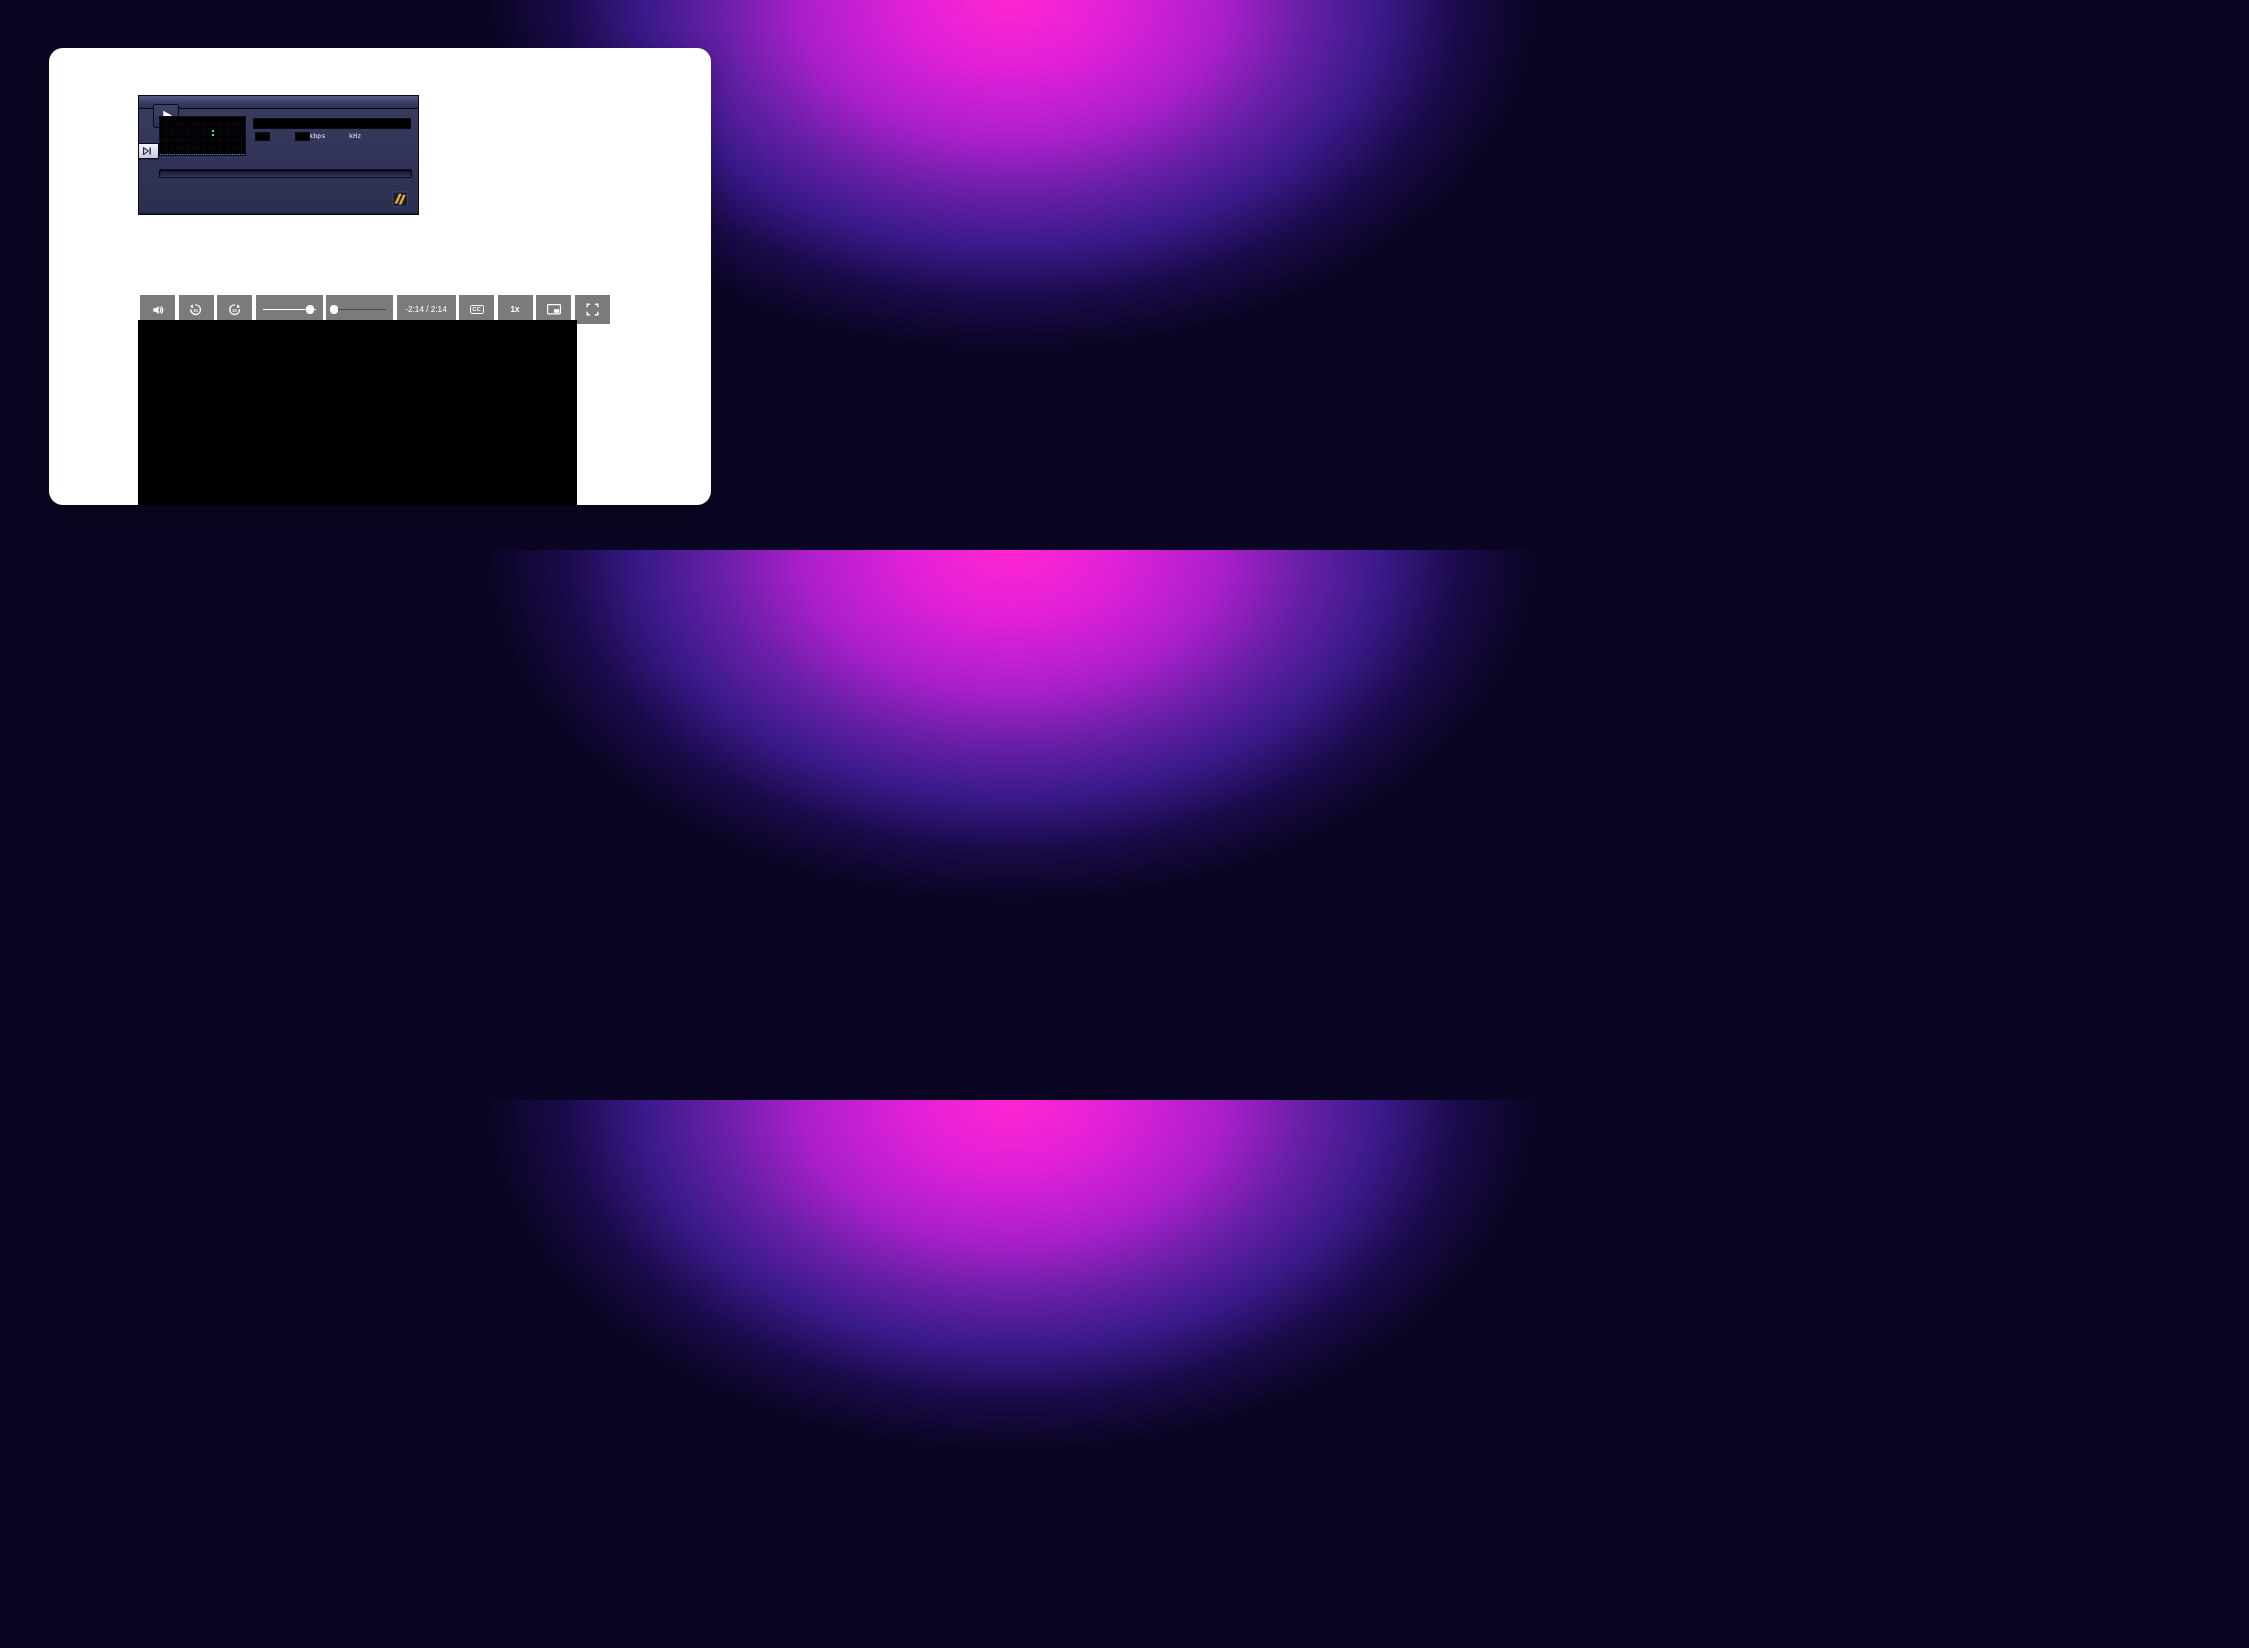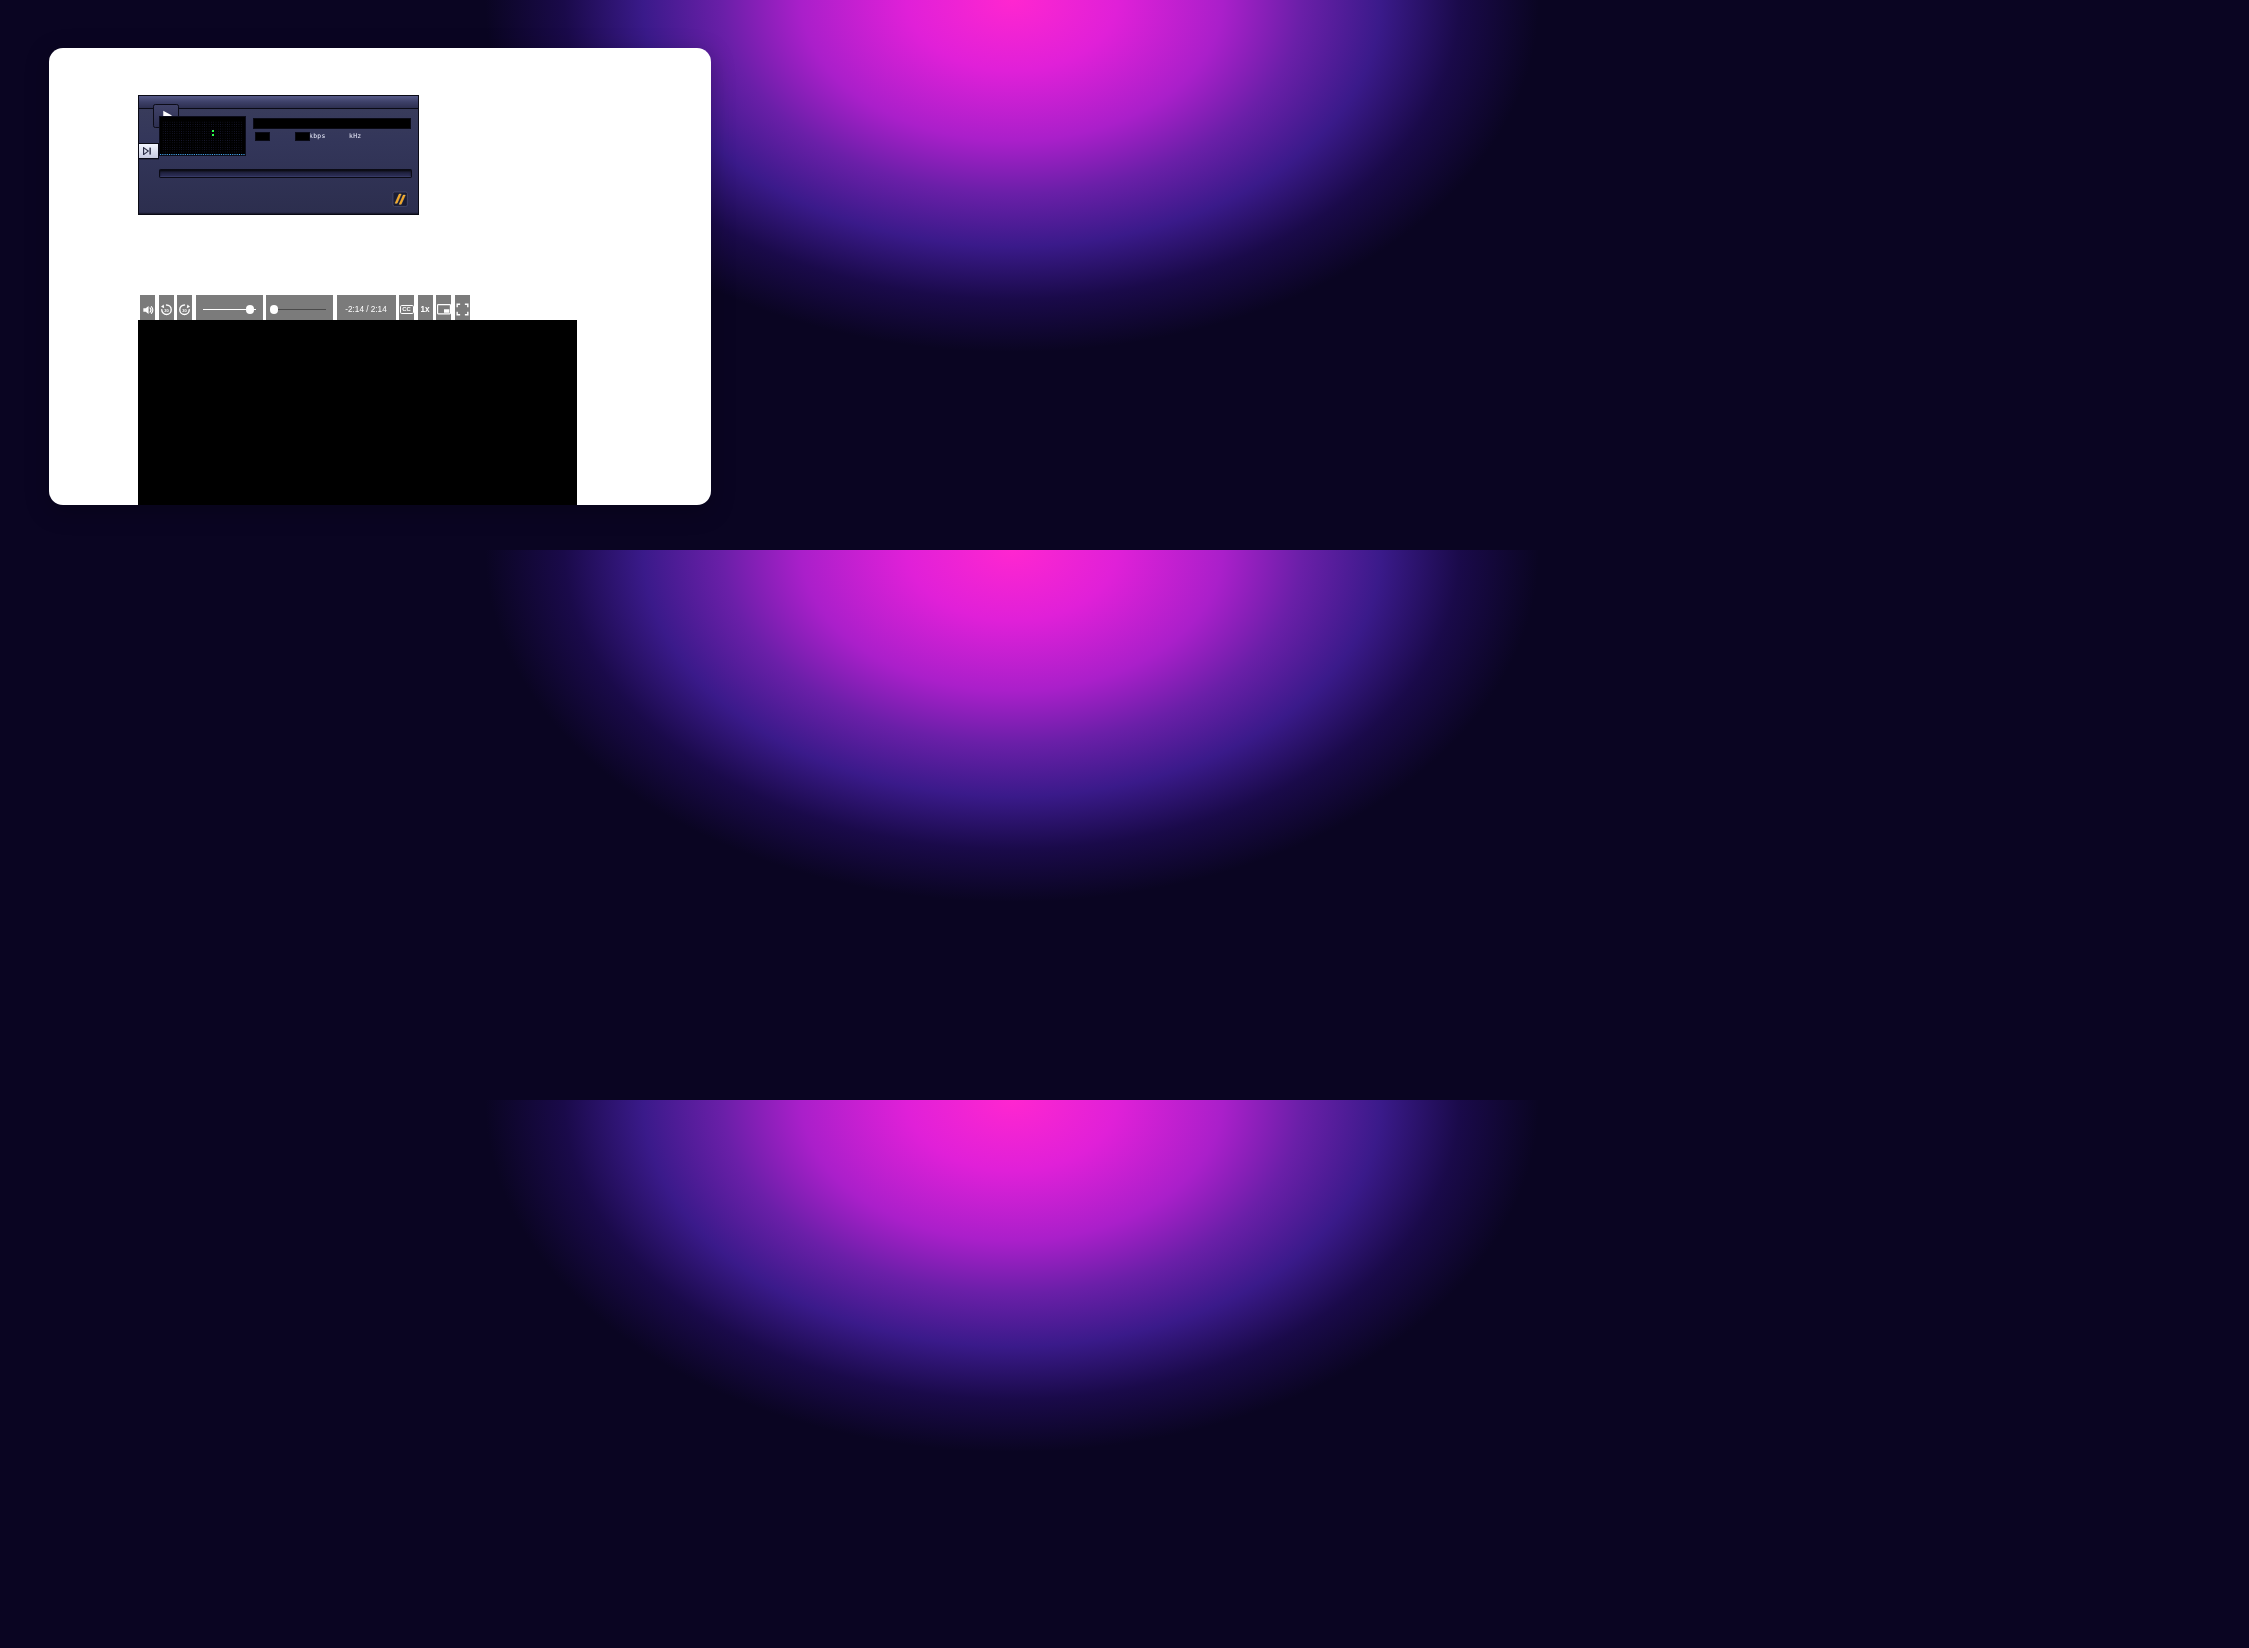--- a/index.html
+++ b/index.html
@@ -171,21 +171,21 @@
   height: 29px;
   background: #7b7b7b;
   display: flex;
   align-items: center;
   justify-content: center;
   color: #fff;
   font-size: 8.2px;
   font-weight: bold;
   cursor: pointer;
 }
-.ctrl-sq { width: 15px; }
+.ctrl-sq { width: 35px; }
 .ctrl svg { display: block; }
 
 .slider {
   width: 67px;
   position: relative;
   padding: 0 7px;
 }
 .slider .track {
   width: 100%;
   height: 1.8px;

